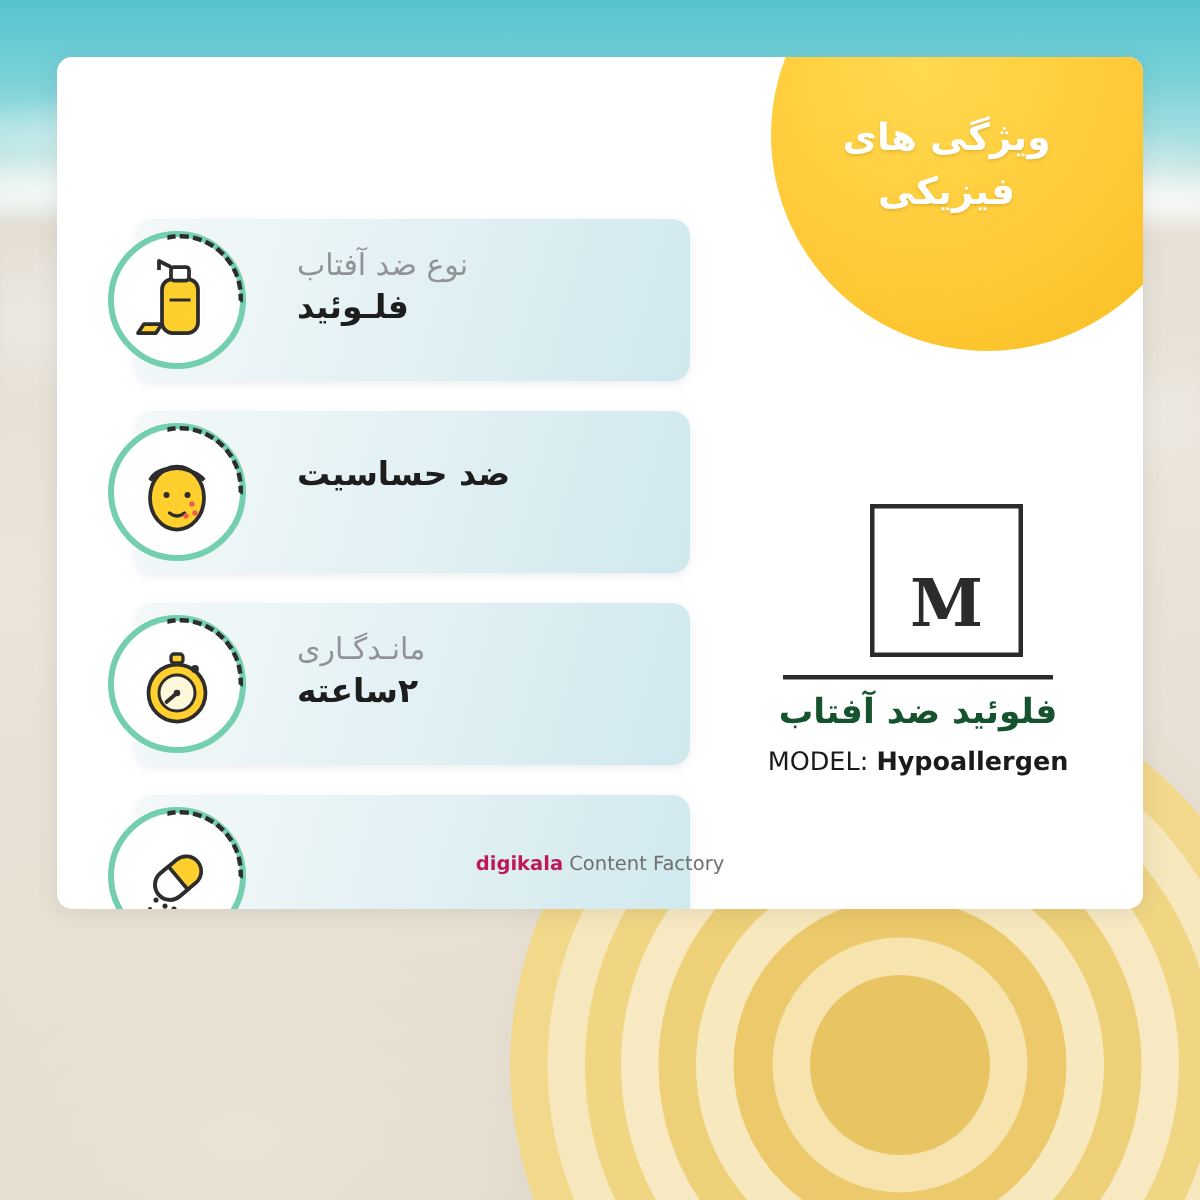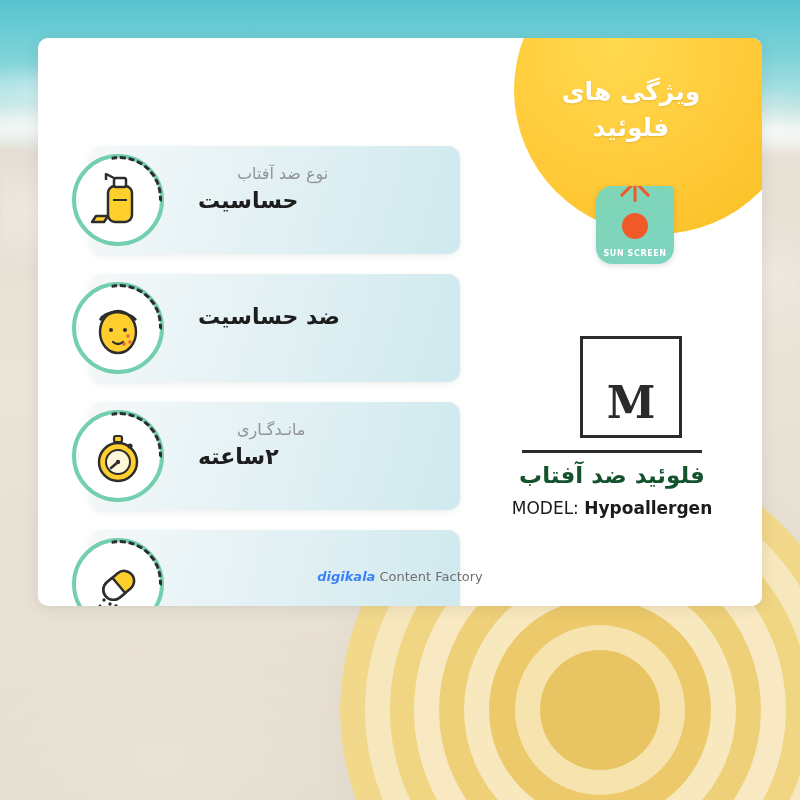--- a/index.html
+++ b/index.html
@@ -235,25 +235,24 @@
     box-shadow: 0 2px 6px rgba(60,90,100,.10);
   }
   .feature .txt {
     position: absolute;
     right: 14px;
     top: 18px;
     left: 108px;
     text-align: left;
   }
   .feature .lbl {
-    font-size: 16px;
+    font-size: 20px;
     color: #8f9396;
     letter-spacing: 2px;
     margin-bottom: 5px;
-    margin-left: 39px;
   }
   .feature .val {
     font-size: 22px;
     font-weight: bold;
     color: #1d1d1d;
     letter-spacing: 1px;
   }
 
   
   .feature .ico-wrap {
@@ -292,21 +291,21 @@
   
   .footer {
     position: absolute;
     left: 0; right: 0;
     bottom: 22px;
     text-align: center;
     font-size: 13px;
     color: #6f6f6f;
     direction: ltr;
   }
-  .footer .dk { font-weight: bold; color: #3b82f6; font-style: italic; }
+  .footer .dk { font-weight: bold; color: #be185d; }
 </style>
 </head>
 <body>
 
 <div id="stage">
 
   <div class="bg-sand"></div>
   <div class="bg-water"></div>
   <div class="foam"></div>
   <div class="shore-line"></div>
@@ -322,48 +321,40 @@
     <div class="hat-ring" style="width:222px;height:222px;background:#ecc96a;"></div>
     <div class="hat-ring" style="width:170px;height:170px;background:#f6e3ae;"></div>
     <div class="hat-ring" style="width:120px;height:120px;background:#e9c463;"></div>
   </div>
 
   <div class="card">
 
     <div class="badge-blob"></div>
     <div class="badge-title">
       <div>ویژگی های</div>
-      <div>فلوئید</div>
+      <div>فیزیکی</div>
     </div>
 
-    <div class="sun-tile">
-      <div class="sun-core"></div>
-      <div class="ray" style="transform:translateX(-50%) rotate(0deg);   top:-4px;"></div>
-      <div class="ray" style="transform:translateX(-50%) rotate(45deg);  top:-4px;"></div>
-
-      <div class="ray" style="transform:translateX(-50%) rotate(315deg); top:-4px;"></div>
-      <div class="sun-label">SUN SCREEN</div>
-    </div>
 
     <div class="brand-box">
       <div class="brand-mark">M</div>
     </div>
     <div class="brand-rule"></div>
     <div class="brand-title">فلوئید ضد آفتاب</div>
     <div class="brand-model">
       <span class="model-key">MODEL:</span>
       <span class="model-val">Hypoallergen</span>
     </div>
 
     <div class="features">
 
       <div class="feature">
         <div class="txt">
           <div class="lbl">نوع ضد آفتاب</div>
-          <div class="val">حساسیت</div>
+          <div class="val">فلـوئید</div>
         </div>
         <div class="ico-wrap">
           <div class="ico-ring">
               <div class="inner"></div>
             </div>
           <div class="ico-dash"></div>
           <svg width="92" height="92" viewBox="0 0 92 92" style="position:absolute;inset:0;">
             <rect x="36" y="32" width="24" height="36" rx="7" fill="#ffcf2e" stroke="#2d2d2d" stroke-width="2.5"></rect>
             <rect x="42" y="24" width="12" height="9" rx="2" fill="#ffffff" stroke="#2d2d2d" stroke-width="2.5"></rect>
             <path d="M42 24 L34 20 L34 26" fill="none" stroke="#2d2d2d" stroke-width="2.5" stroke-linejoin="round"></path>

